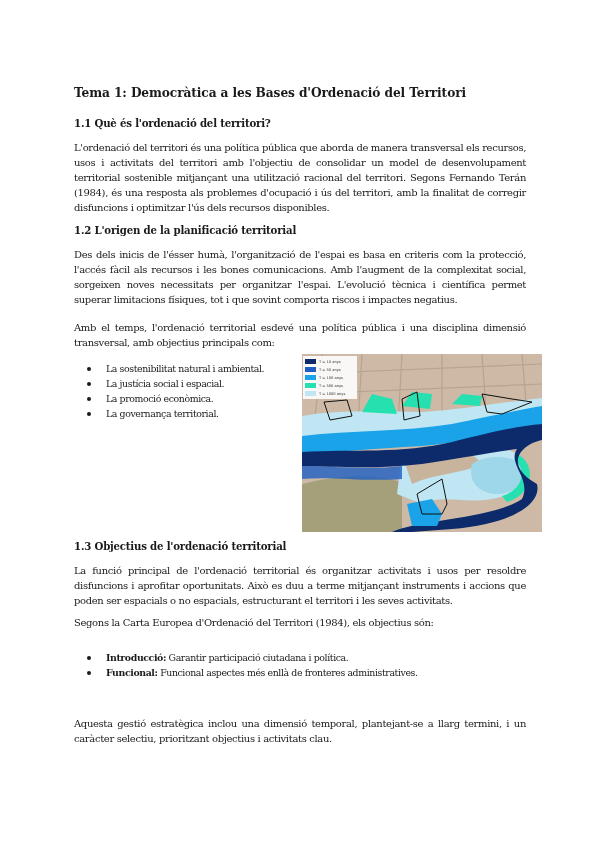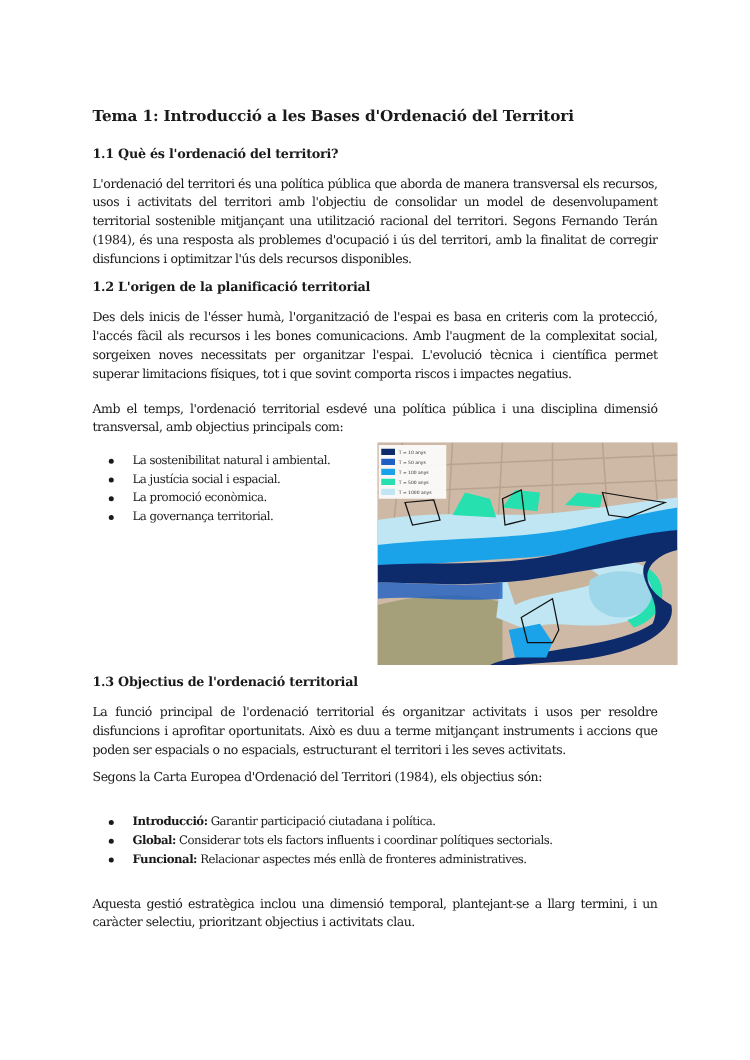--- a/index.html
+++ b/index.html
@@ -18,21 +18,21 @@
     .map svg { display: block; }
     .legend { position: absolute; left: 1px; top: 2px; width: 50px; background: rgba(255,255,255,0.9); padding: 2px 2px 1px 2px; }
     .legend-item { display: flex; align-items: center; height: 7px; margin-bottom: 1px; }
     .legend-swatch { width: 11px; height: 5px; margin-right: 3px; flex: none; }
     .legend-label { font-family: "DejaVu Sans", sans-serif; font-size: 3.6px; color: #333; white-space: nowrap; }
   </style>
 </head>
 <body>
 
 <div class="page">
-  <h1>Tema 1: Introducció a les Bases d'Ordenació del Territori</h1>
+  <h1>Tema 1: Democràtica a les Bases d'Ordenació del Territori</h1>
 
   <h2 style="top:117px;left:0;">1.1 Què és l'ordenació del territori?</h2>
   <p style="top:140px;left:0;">L'ordenació del territori és una política pública que aborda de manera transversal els recursos, usos i activitats del territori amb l'objectiu de consolidar un model de desenvolupament territorial sostenible mitjançant una utilització racional del territori. Segons Fernando Terán (1984), és una resposta als problemes d'ocupació i ús del territori, amb la finalitat de corregir disfuncions i optimitzar l'ús dels recursos disponibles.</p>
 
   <h2 style="top:224px;left:0;">1.2 L'origen de la planificació territorial</h2>
   <p style="top:247px;left:0;">Des dels inicis de l'ésser humà, l'organització de l'espai es basa en criteris com la protecció, l'accés fàcil als recursos i les bones comunicacions. Amb l'augment de la complexitat social, sorgeixen noves necessitats per organitzar l'espai. L'evolució tècnica i científica permet superar limitacions físiques, tot i que sovint comporta riscos i impactes negatius.</p>
   <p style="top:320px;left:0;">Amb el temps, l'ordenació territorial esdevé una política pública i una disciplina dimensió transversal, amb objectius principals com:</p>
 
   <ul style="top:361px;left:7px;">
     <li>La sostenibilitat natural i ambiental.</li>
@@ -40,22 +40,21 @@
     <li>La promoció econòmica.</li>
     <li>La governança territorial.</li>
   </ul>
 
   <h2 style="top:540px;left:0;">1.3 Objectius de l'ordenació territorial</h2>
   <p style="top:563px;left:0;">La funció principal de l'ordenació territorial és organitzar activitats i usos per resoldre disfuncions i aprofitar oportunitats. Això es duu a terme mitjançant instruments i accions que poden ser espacials o no espacials, estructurant el territori i les seves activitats.</p>
   <p class="left" style="top:615px;left:0;">Segons la Carta Europea d'Ordenació del Territori (1984), els objectius són:</p>
 
   <ul style="top:650px;left:7px;">
     <li><b>Introducció:</b><span> Garantir participació ciutadana i política.</span></li>
-    <li><b>Global:</b><span> Considerar tots els factors influents i coordinar polítiques sectorials.</span></li>
-    <li><b>Funcional:</b><span> Relacionar aspectes més enllà de fronteres administratives.</span></li>
+    <li><b>Funcional:</b><span> Funcional aspectes més enllà de fronteres administratives.</span></li>
   </ul>
 
   <p style="top:716px;left:0;">Aquesta gestió estratègica inclou una dimensió temporal, plantejant-se a llarg termini, i un caràcter selectiu, prioritzant objectius i activitats clau.</p>
 </div>
 
 <div class="map">
   <svg width="240" height="178" viewBox="0 0 240 178">
 
     <rect x="0" y="0" width="240" height="178" fill="#cdb9a5"></rect>
     <g opacity="0.35">

